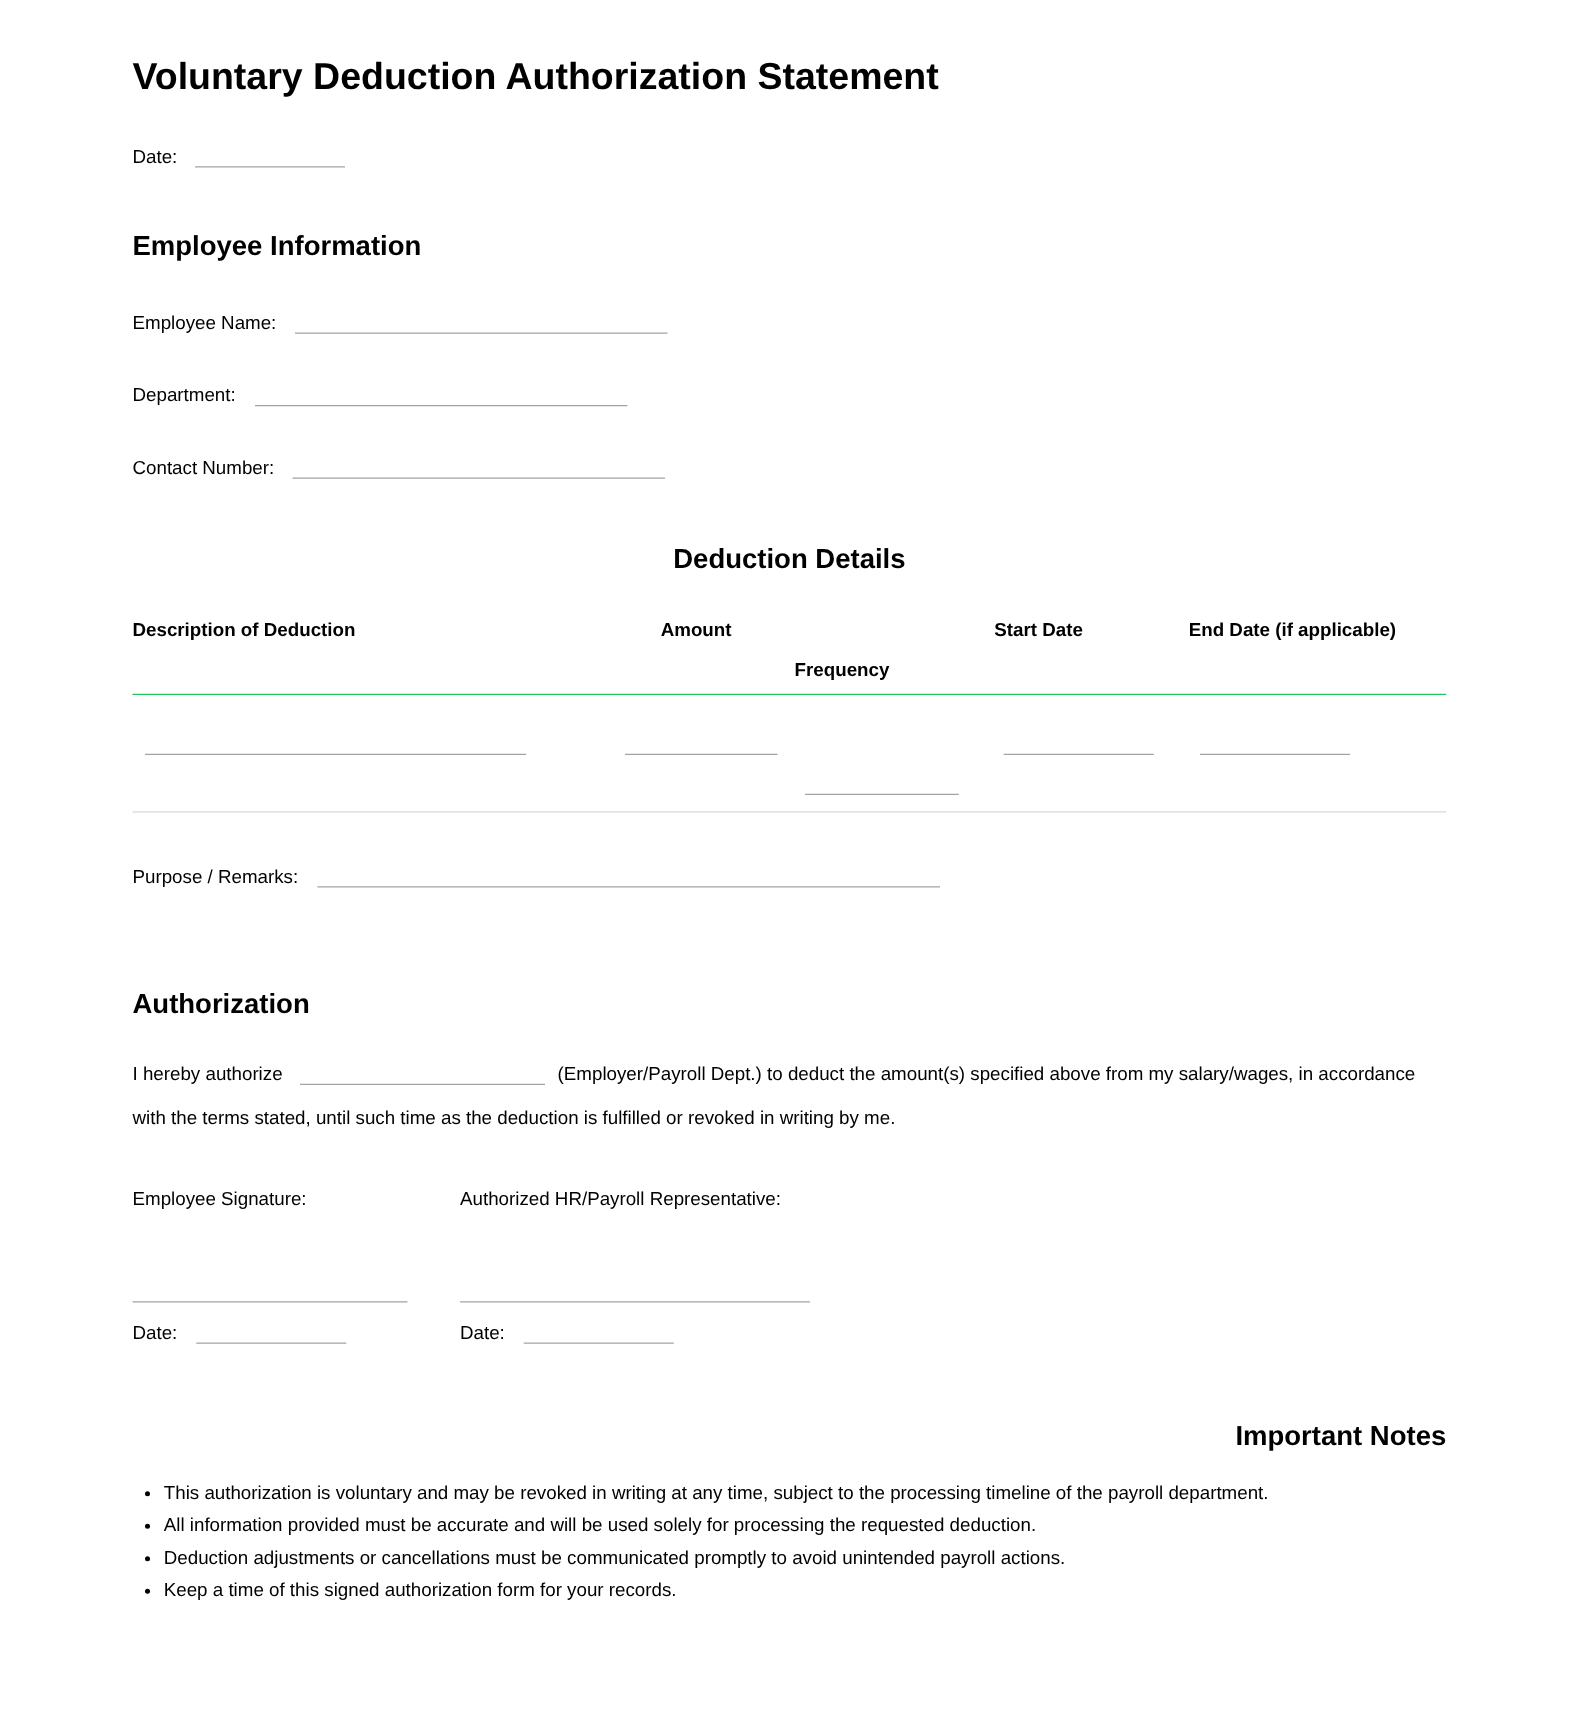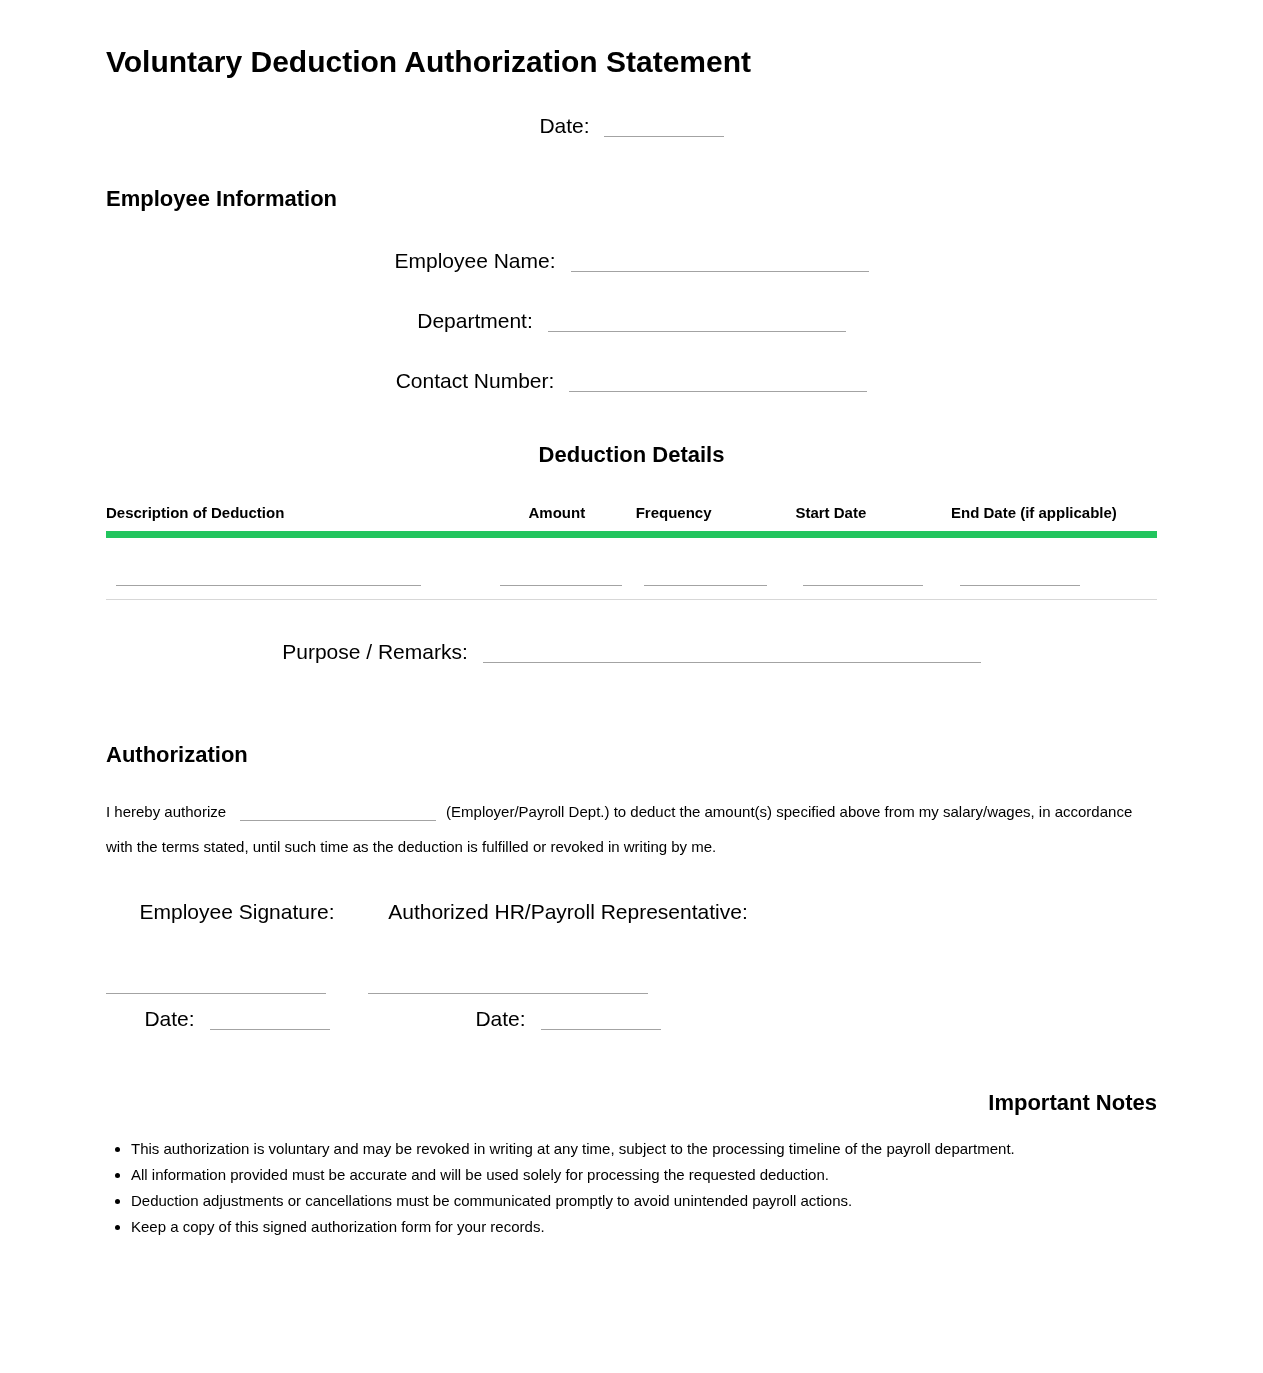--- a/index.html
+++ b/index.html
@@ -23,21 +23,21 @@
 
   
   .doc-title {
     font-size: 30px;
     font-weight: bold;
     line-height: 35px;
     margin: 0;
   }
 
   
-  .body-text { font-size: 21px; line-height: 19px; text-align: center; }
+  .body-text { font-size: 15px; line-height: 19px; }
   .blank {
     display: inline-block;
     height: 14px;
     border-bottom: 1.5px solid #a3a3a3;
     vertical-align: -4px;
   }
 
   
   .top-date-row { margin-top: 37px; }
   .top-date-row .blank { width: 120px; margin-left: 14px; }
@@ -59,30 +59,30 @@
   .field-row .blank { width: 298px; margin-left: 15px; }
 
   
   .ded-table { margin-top: 36px; width: 1051px; }
   .t-head {
     display: flex;
     font-size: 15px;
     font-weight: bold;
     line-height: 18px;
     padding-bottom: 9px;
-    border-bottom: 7px solid #22c55e;
+    border-bottom: 1px solid #22c55e;
   }
   .t-row {
     display: flex;
     padding: 30px 0 13px 0;
     border-bottom: 1px solid #d7d7d7;
   }
   .col-desc  { width: 35.4%; }
   .col-amt   { width: 15.0%; text-align: center; }
-  .col-freq  { width: 15.2%; }
+  .col-freq  { width: 15.2%; margin-top: 32px; }
   .col-start { width: 14.8%; }
   .col-end   { width: 19.6%; }
   .t-row .blank { vertical-align: bottom; }
   .t-row .col-desc .blank  { width: 305px; margin-left: 10px; }
   .t-row .col-amt .blank   { width: 122px; margin-left: 8px; }
   .t-row .col-freq .blank  { width: 123px; margin-left: 8px; }
   .t-row .col-start .blank { width: 120px; margin-left: 8px; }
   .t-row .col-end .blank   { width: 120px; margin-left: 9px; }
 
   
@@ -197,16 +197,16 @@
       </div>
     </div>
   </div>
 
   <h2 class="section-heading mt-notes">Important Notes</h2>
 
   <ul class="notes-list">
     <li>This authorization is voluntary and may be revoked in writing at any time, subject to the processing timeline of the payroll department.</li>
     <li>All information provided must be accurate and will be used solely for processing the requested deduction.</li>
     <li>Deduction adjustments or cancellations must be communicated promptly to avoid unintended payroll actions.</li>
-    <li>Keep a copy of this signed authorization form for your records.</li>
+    <li>Keep a time of this signed authorization form for your records.</li>
   </ul>
 
 </div>
 
 </body></html>

